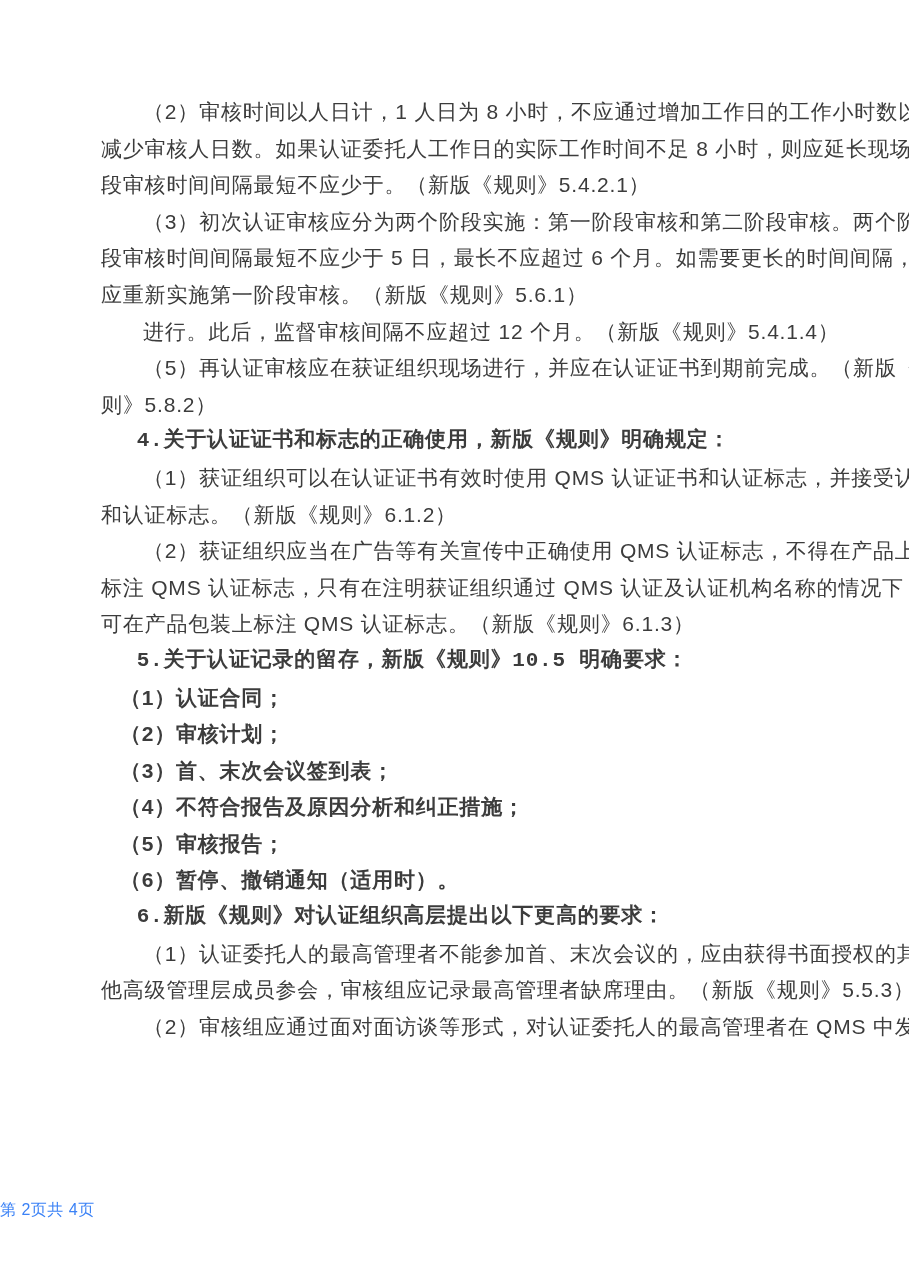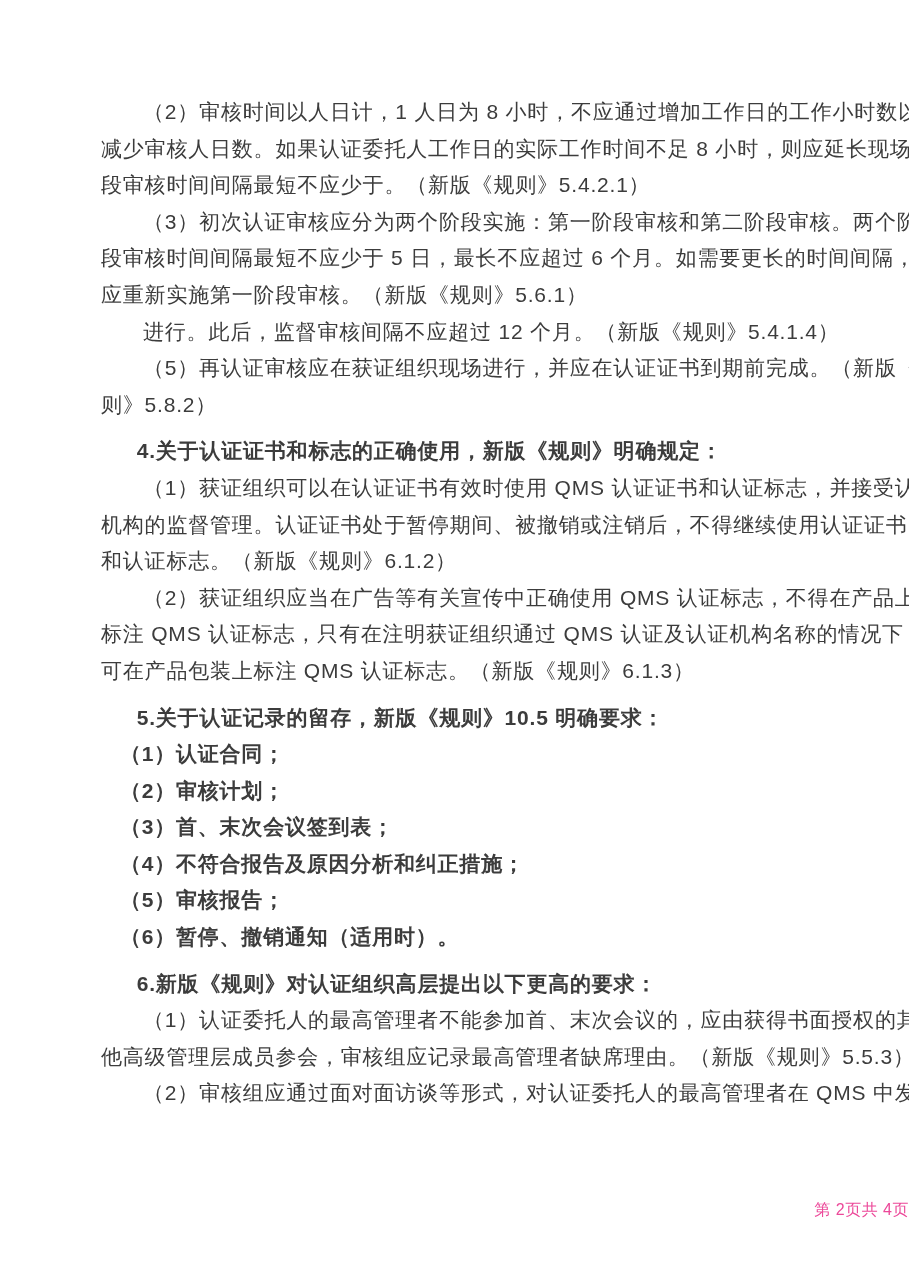--- a/index.html
+++ b/index.html
@@ -26,34 +26,35 @@
     color: #3c3c3c;
   }
   .block { margin: 0; }
   .block .line {
     height: 36.6px;
     white-space: nowrap;
   }
   .block.paragraph .line:first-child { text-indent: 2em; }
   .block.heading {
     font-weight: bold;
-    margin-top: 10px;
+    margin-top: 0;
+    font-family: Liberation Mono, monospace;
   }
   .block.heading .line:first-child { text-indent: 1.7em; }
   .block.intro .line:first-child { text-indent: 0.8em; }
   .block.list_item .line:first-child { text-indent: 0.9em; font-weight: bold; }
   .footer {
     position: absolute;
     top: 1200px;
     left: 0;
     width: 100%;
-    text-align: right;
+    text-align: left;
     font-size: 16px;
     letter-spacing: 0.5px;
-    color: #ec4899;
+    color: #3b82f6;
   }
 </style>
 </head>
 <body>
 
 <div class="page">
   <div class="content" id="doc-body">
       <div class="block paragraph">
         <div class="line">（2）审核时间以人日计，1 人日为 8 小时，不应通过增加工作日的工作小时数以</div>
         <div class="line">减少审核人日数。如果认证委托人工作日的实际工作时间不足 8 小时，则应延长现场</div>
@@ -69,21 +70,20 @@
       </div>
       <div class="block paragraph">
         <div class="line">（5）再认证审核应在获证组织现场进行，并应在认证证书到期前完成。（新版《规</div>
         <div class="line">则》5.8.2）</div>
       </div>
       <div class="block heading">
         <div class="line">4.关于认证证书和标志的正确使用，新版《规则》明确规定：</div>
       </div>
       <div class="block paragraph">
         <div class="line">（1）获证组织可以在认证证书有效时使用 QMS 认证证书和认证标志，并接受认证</div>
-        <div class="line">机构的监督管理。认证证书处于暂停期间、被撤销或注销后，不得继续使用认证证书</div>
         <div class="line">和认证标志。（新版《规则》6.1.2）</div>
       </div>
       <div class="block paragraph">
         <div class="line">（2）获证组织应当在广告等有关宣传中正确使用 QMS 认证标志，不得在产品上仅</div>
         <div class="line">标注 QMS 认证标志，只有在注明获证组织通过 QMS 认证及认证机构名称的情况下，方</div>
         <div class="line">可在产品包装上标注 QMS 认证标志。（新版《规则》6.1.3）</div>
       </div>
       <div class="block heading">
         <div class="line">5.关于认证记录的留存，新版《规则》10.5 明确要求：</div>
       </div>

